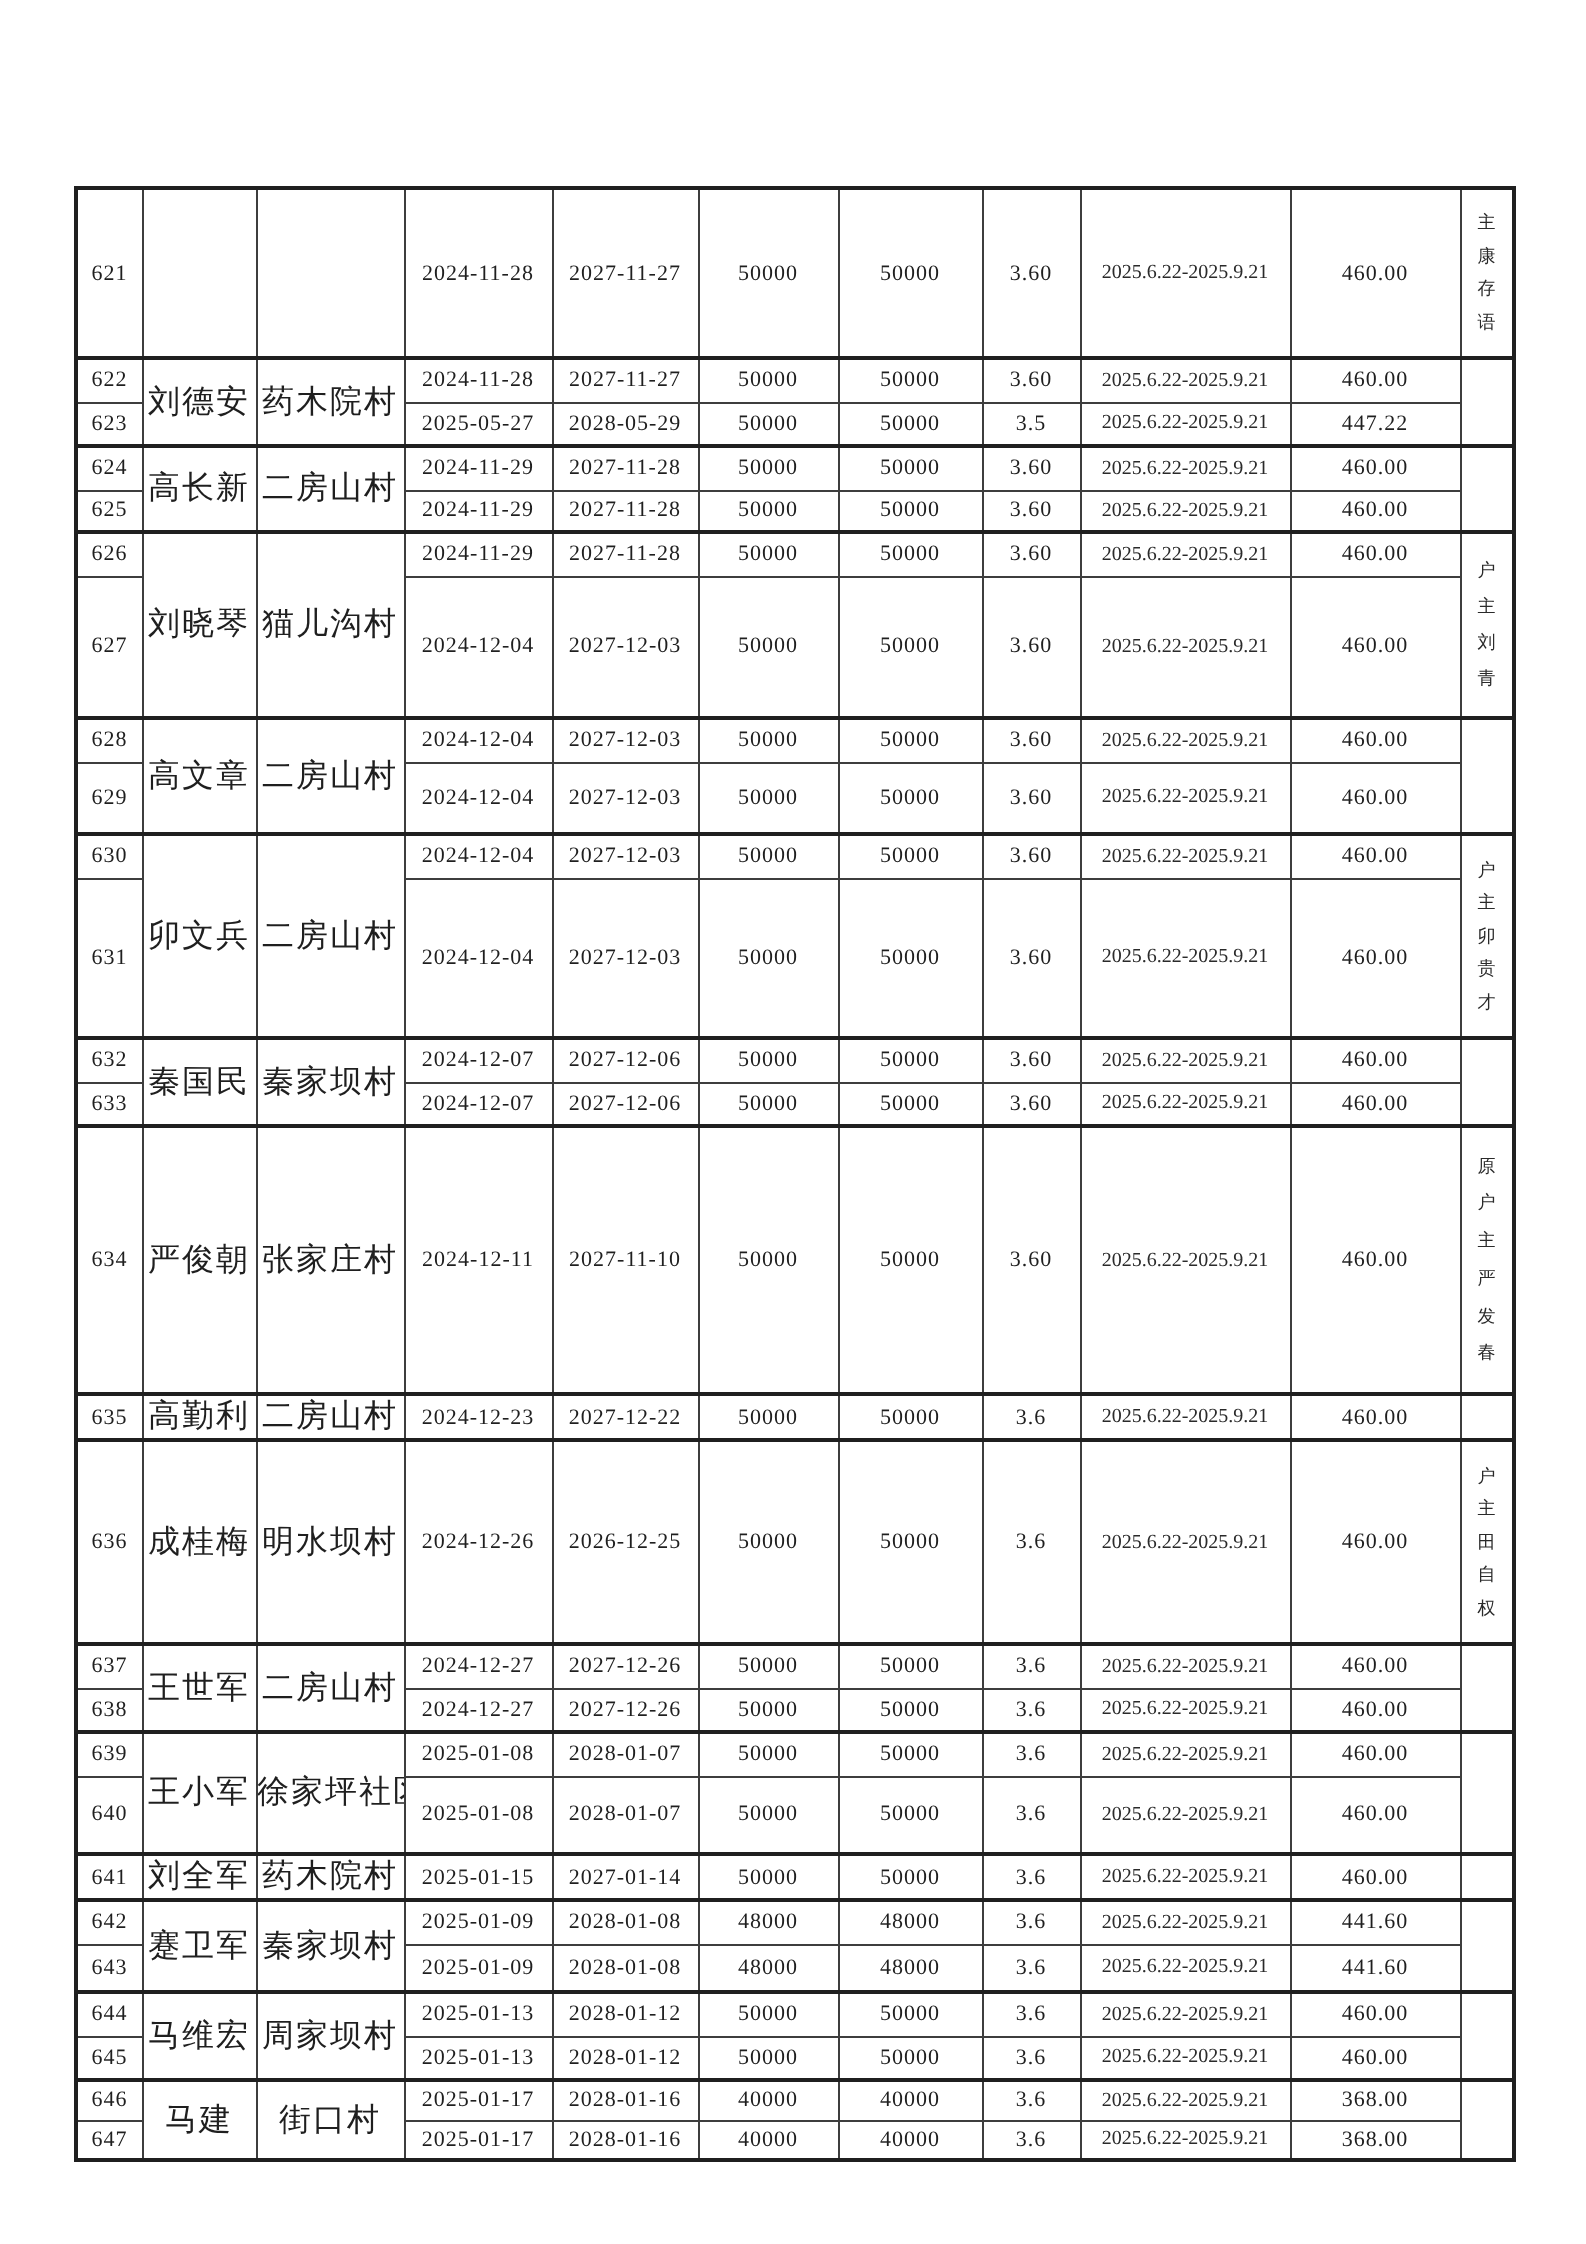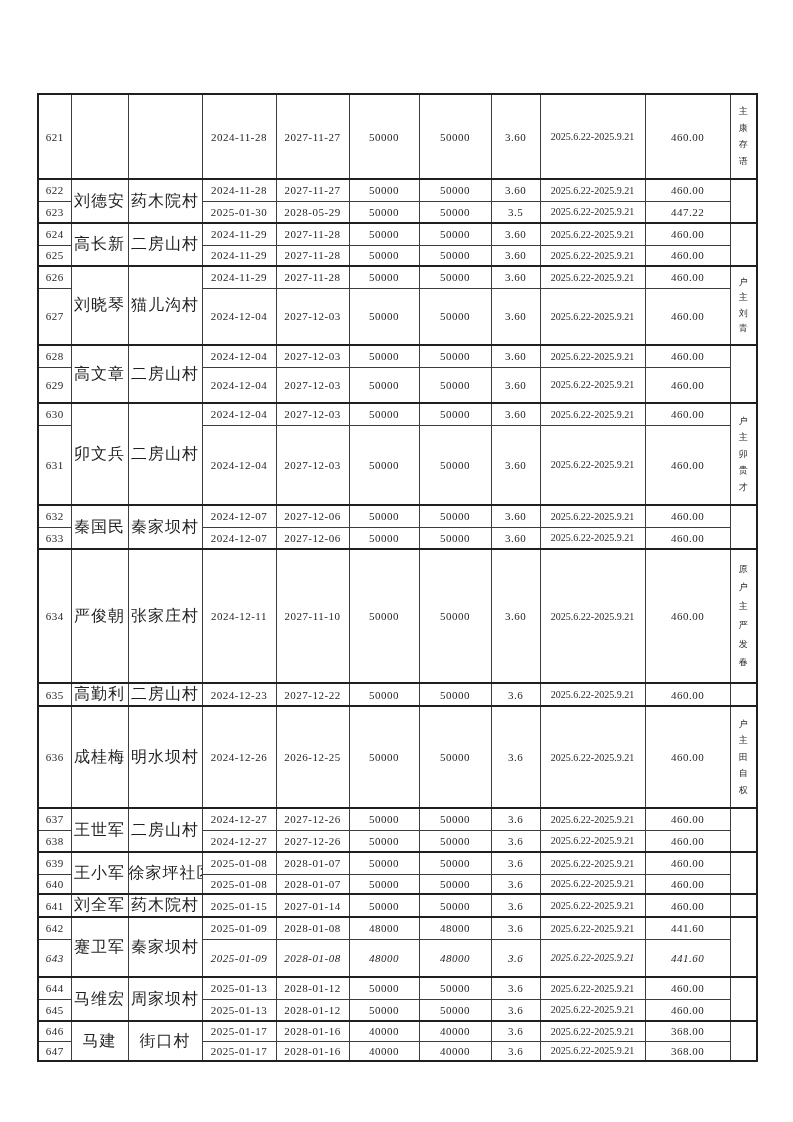--- a/index.html
+++ b/index.html
@@ -126,21 +126,21 @@
           <td class="num">50000</td>
           <td class="num">3.60</td>
           <td class="period">2025.6.22-2025.9.21</td>
           <td class="num">460.00</td>
           <td class="note" rowspan="2">
             <div class="vtext"></div>
           </td>
         </tr>
         <tr style="height: 22px;">
           <td class="num">623</td>
-          <td class="num">2025-01-30</td>
+          <td class="num">2025-05-27</td>
           <td class="num">2028-05-29</td>
           <td class="num">50000</td>
           <td class="num">50000</td>
           <td class="num">3.5</td>
           <td class="period">2025.6.22-2025.9.21</td>
           <td class="num">447.22</td>
         </tr>
         <tr class="group-start" style="height: 22px;">
           <td class="num">624</td>
           <td class="cn" rowspan="2">高长新</td>
@@ -179,21 +179,21 @@
           <td class="num">460.00</td>
           <td class="note" rowspan="2">
             <div class="vtext">
               <span>户</span>
               <span>主</span>
               <span>刘</span>
               <span>青</span>
             </div>
           </td>
         </tr>
-        <tr style="height: 57px; margin-left: 24px;">
+        <tr style="height: 71px; margin-left: 24px;">
           <td class="num">627</td>
           <td class="num">2024-12-04</td>
           <td class="num">2027-12-03</td>
           <td class="num">50000</td>
           <td class="num">50000</td>
           <td class="num">3.60</td>
           <td class="period">2025.6.22-2025.9.21</td>
           <td class="num">460.00</td>
         </tr>
         <tr class="group-start" style="height: 22px;">
@@ -368,21 +368,21 @@
           <td class="num">2028-01-07</td>
           <td class="num">50000</td>
           <td class="num">50000</td>
           <td class="num">3.6</td>
           <td class="period">2025.6.22-2025.9.21</td>
           <td class="num">460.00</td>
           <td class="note" rowspan="2">
             <div class="vtext"></div>
           </td>
         </tr>
-        <tr style="height: 20px;">
+        <tr style="height: 39px;">
           <td class="num">640</td>
           <td class="num">2025-01-08</td>
           <td class="num">2028-01-07</td>
           <td class="num">50000</td>
           <td class="num">50000</td>
           <td class="num">3.6</td>
           <td class="period">2025.6.22-2025.9.21</td>
           <td class="num">460.00</td>
         </tr>
         <tr class="group-start" style="height: 22px; font-family: Liberation Serif, serif;">
@@ -408,21 +408,21 @@
           <td class="num">2028-01-08</td>
           <td class="num">48000</td>
           <td class="num">48000</td>
           <td class="num">3.6</td>
           <td class="period">2025.6.22-2025.9.21</td>
           <td class="num">441.60</td>
           <td class="note" rowspan="2">
             <div class="vtext"></div>
           </td>
         </tr>
-        <tr style="height: 38px; font-style: italic;">
+        <tr style="height: 24px;">
           <td class="num">643</td>
           <td class="num">2025-01-09</td>
           <td class="num">2028-01-08</td>
           <td class="num">48000</td>
           <td class="num">48000</td>
           <td class="num">3.6</td>
           <td class="period">2025.6.22-2025.9.21</td>
           <td class="num">441.60</td>
         </tr>
         <tr class="group-start" style="height: 22px;">

